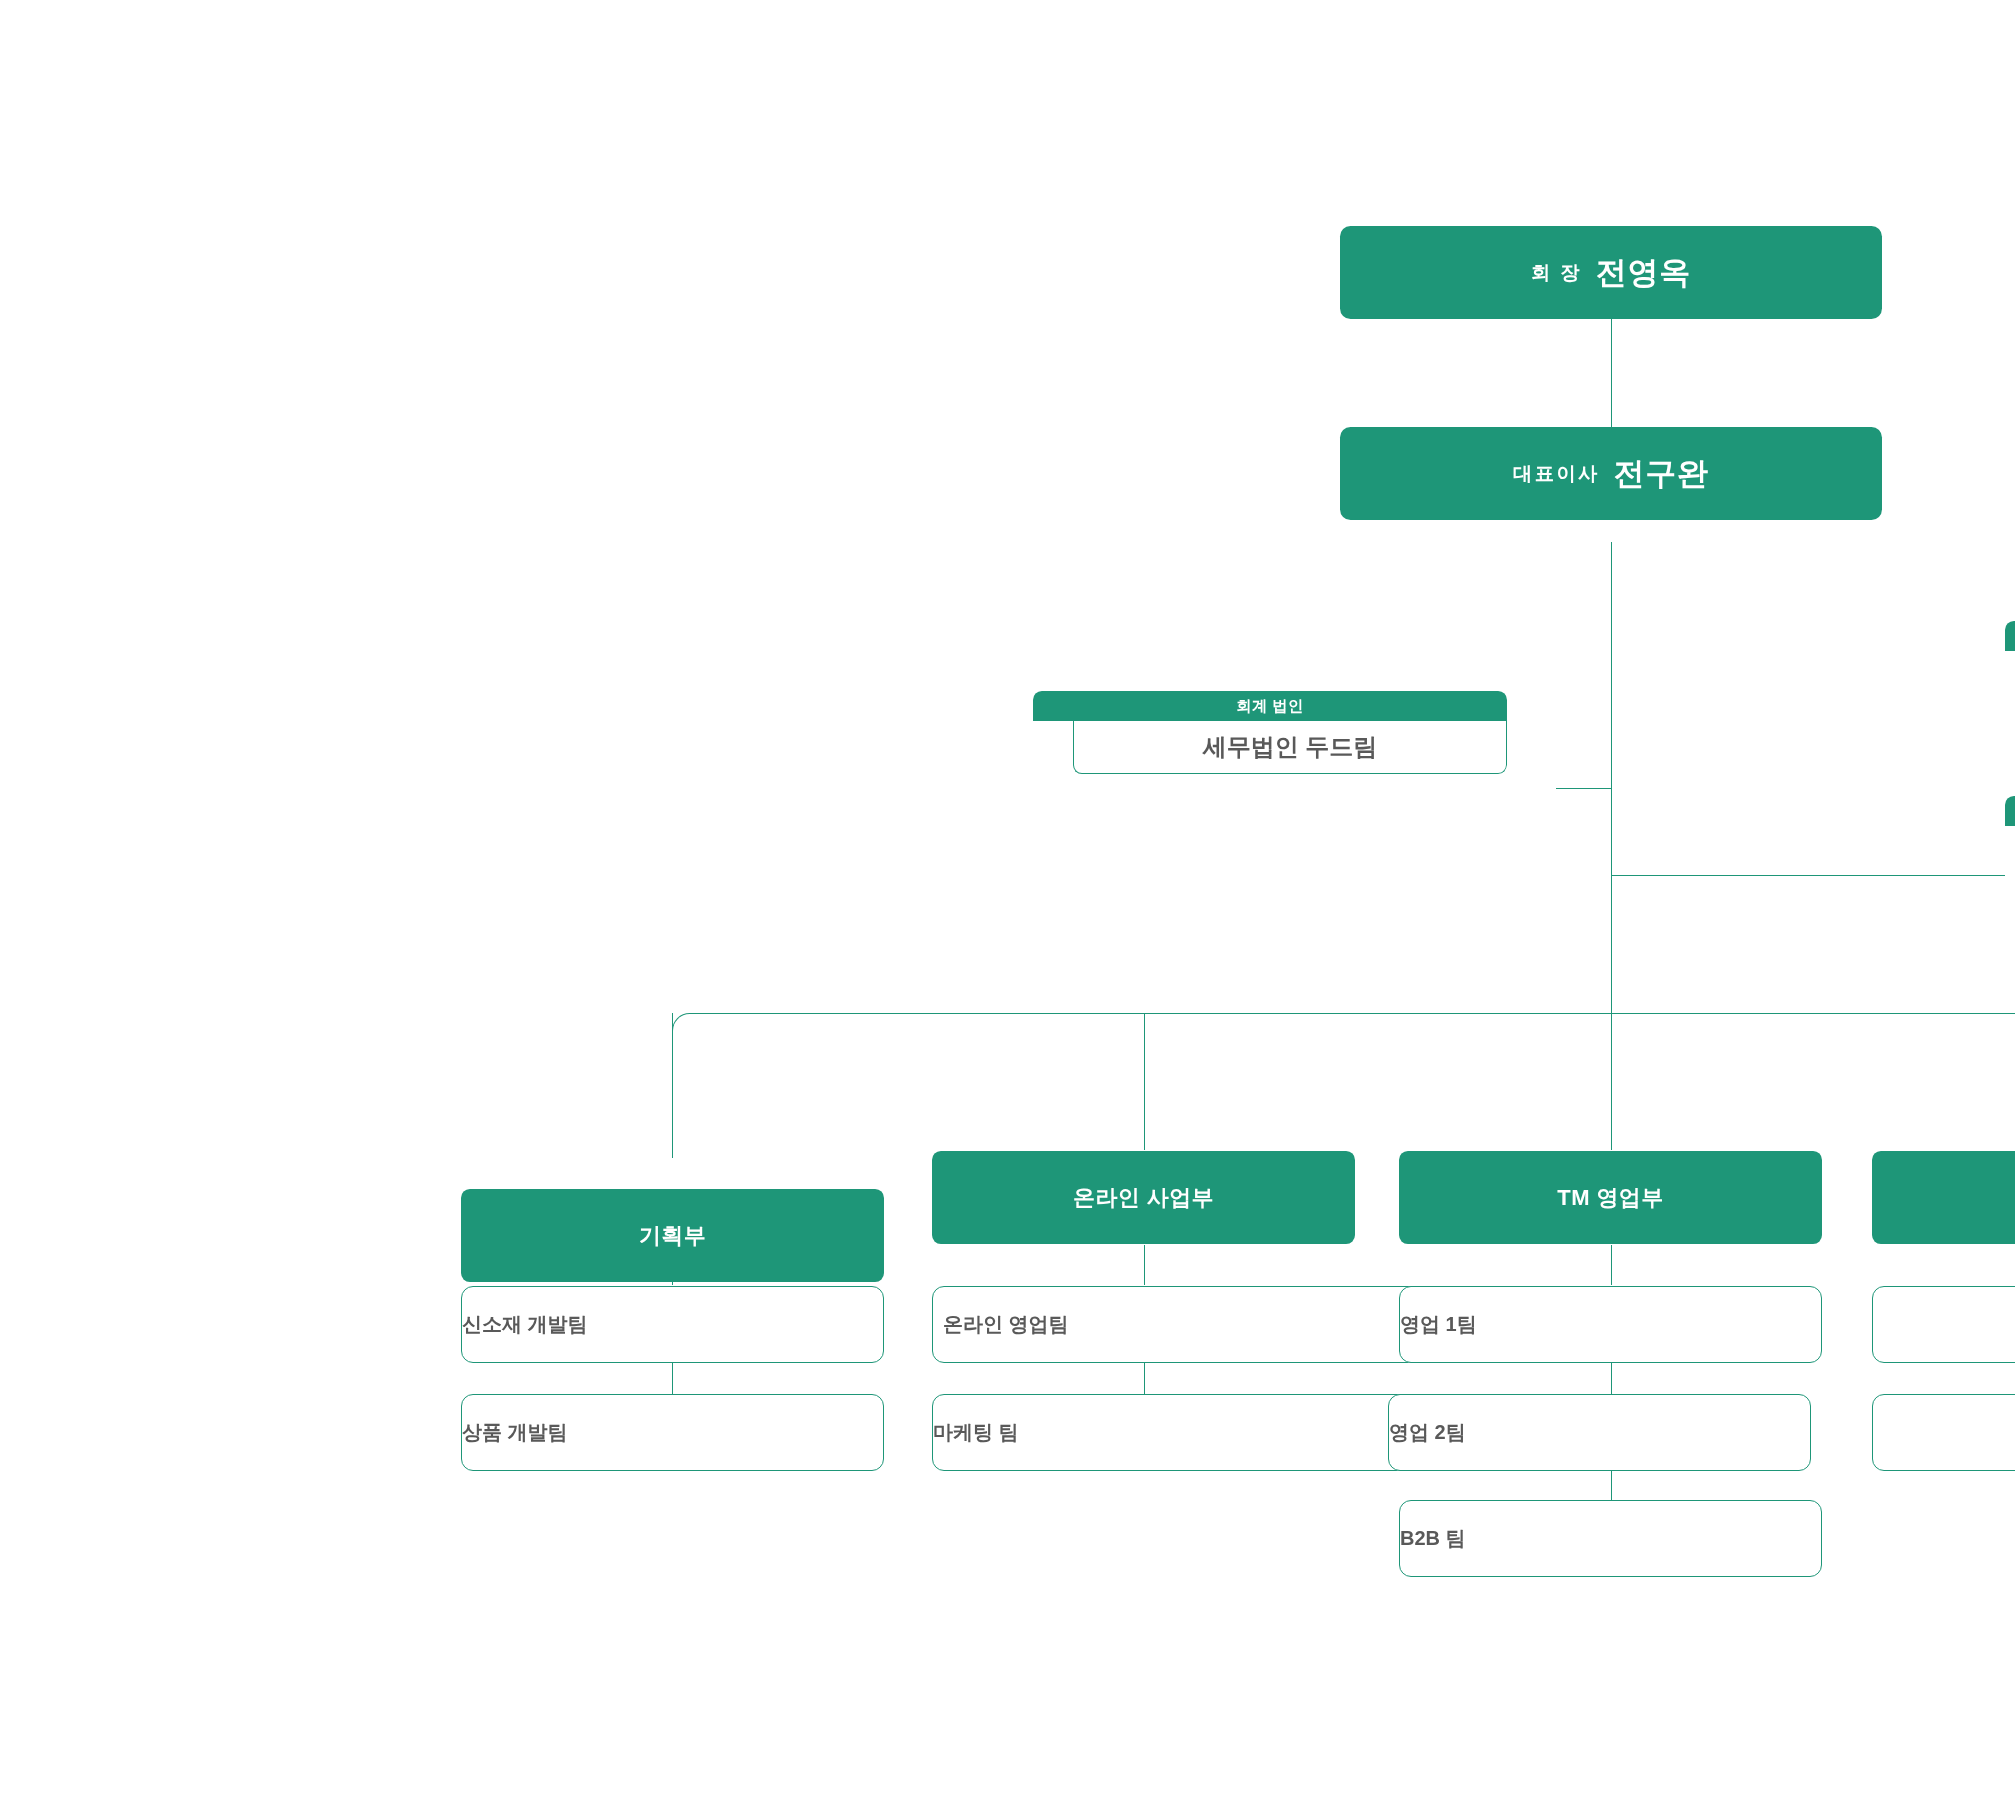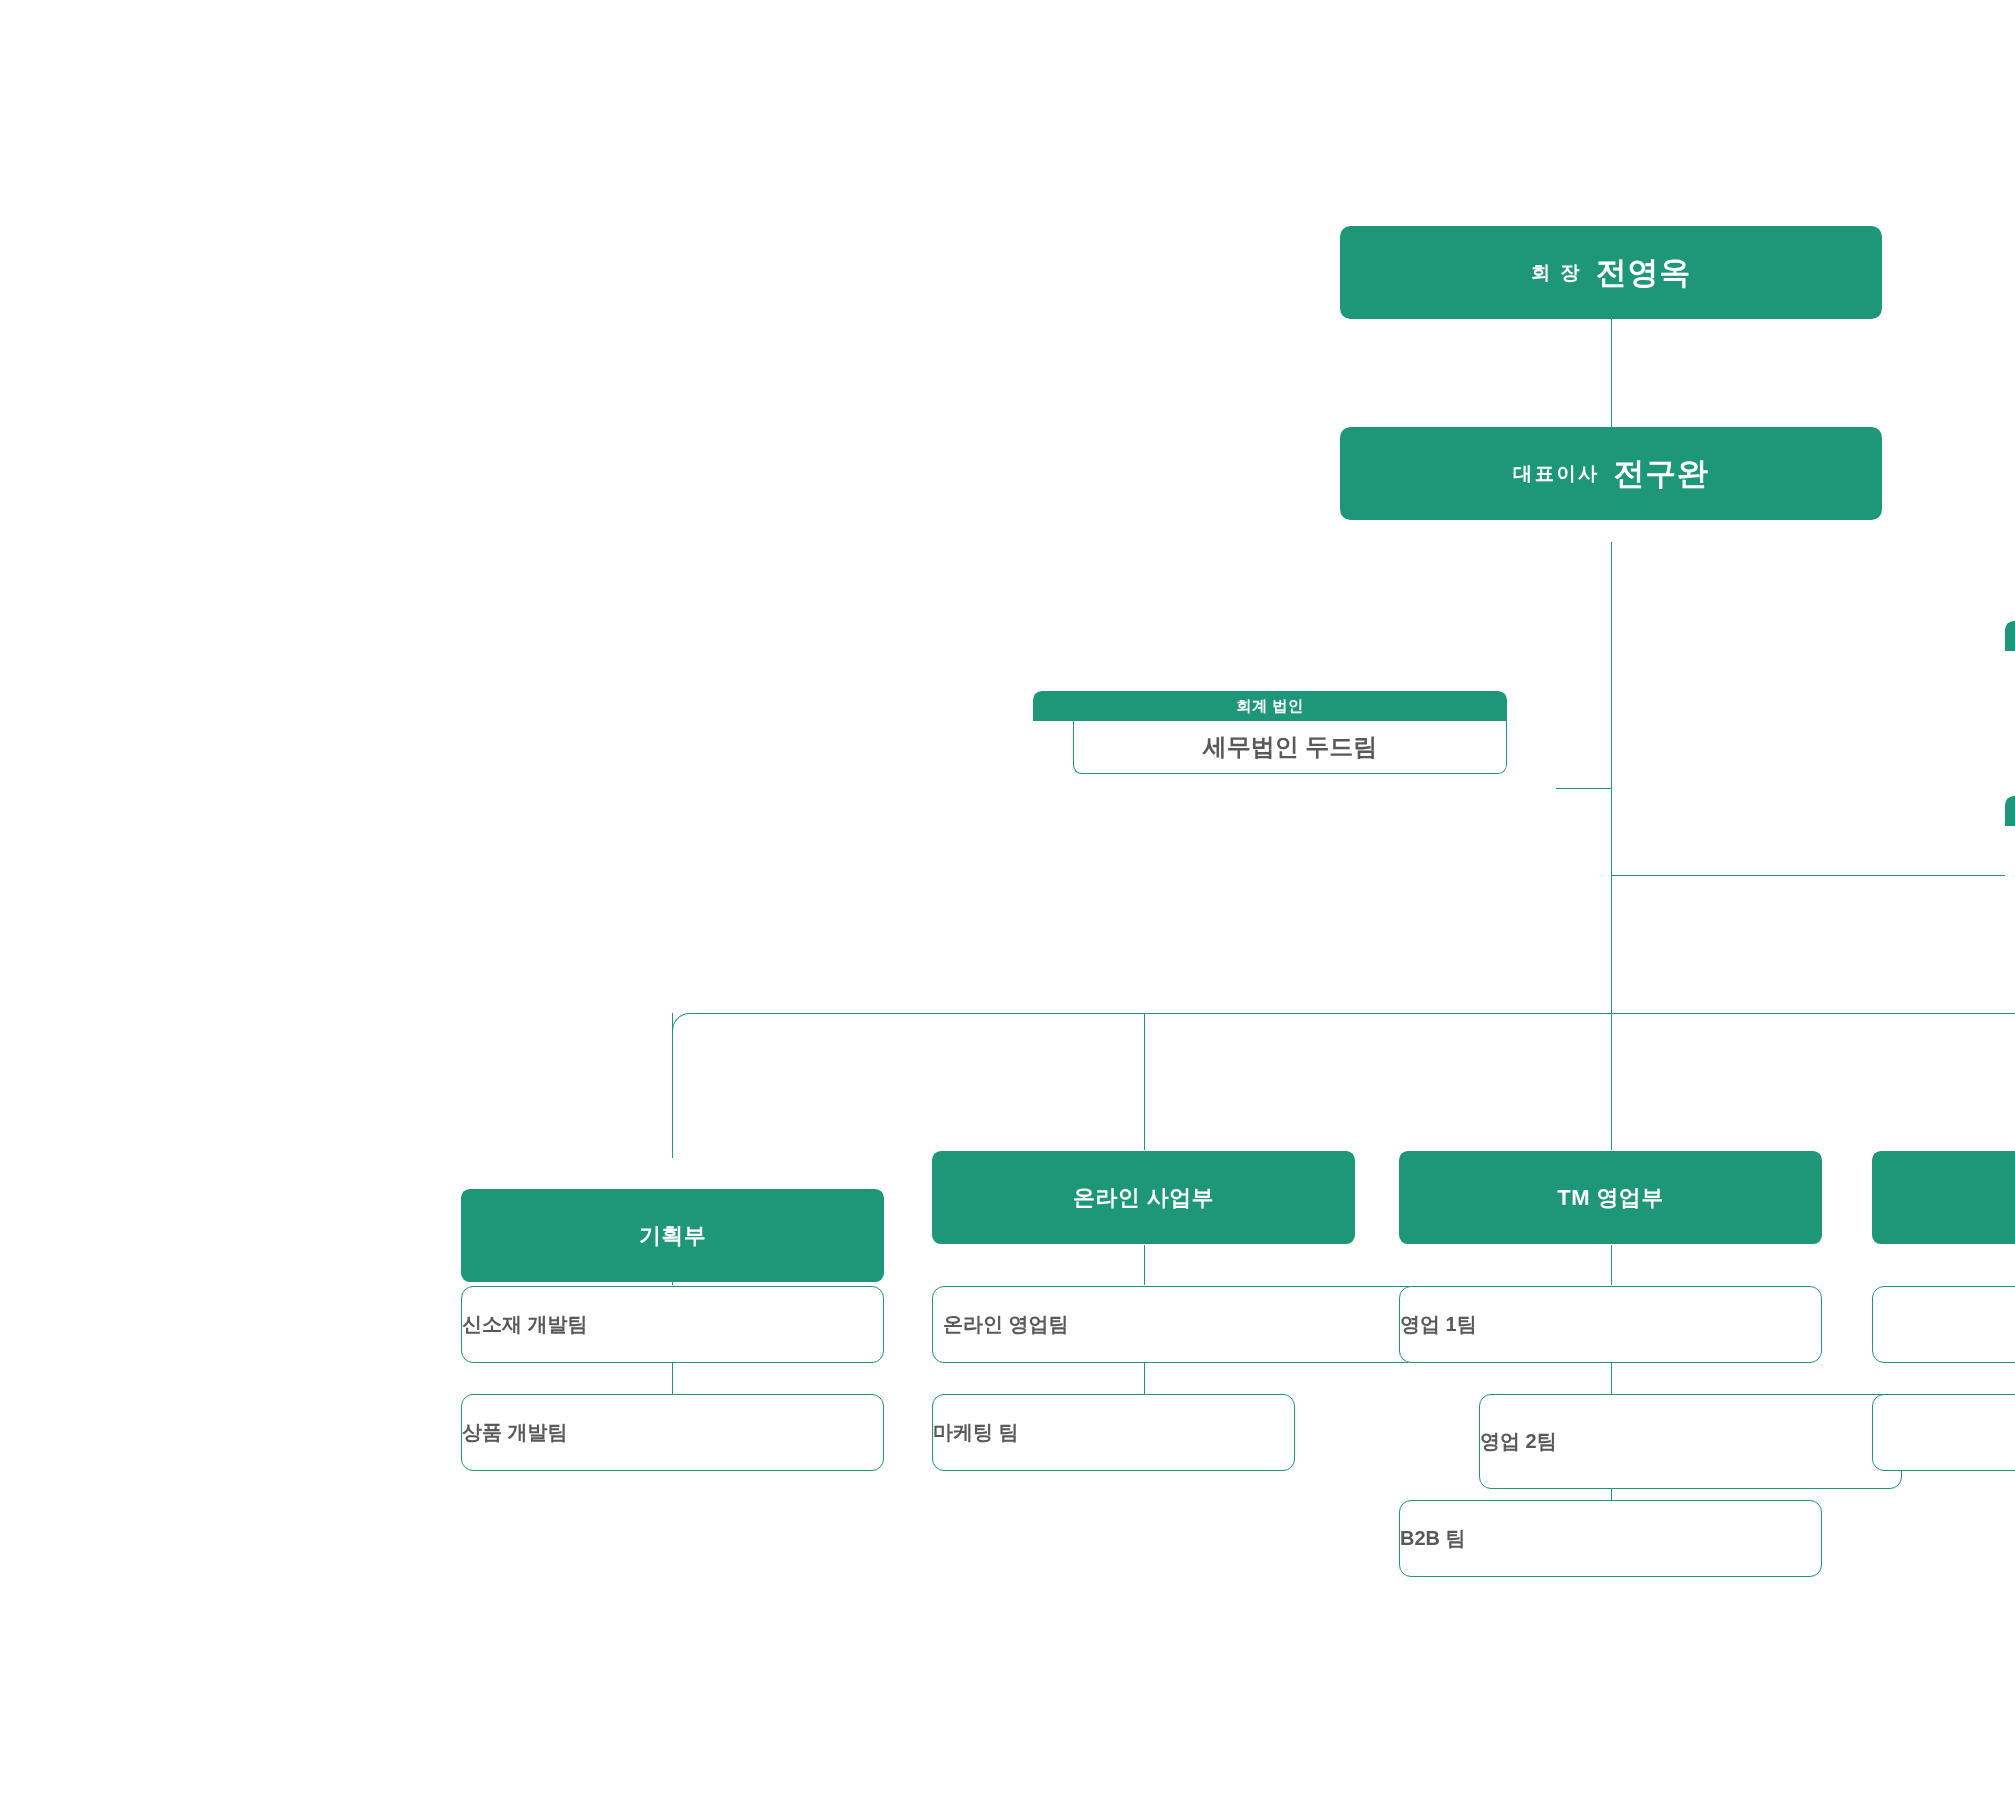--- a/index.html
+++ b/index.html
@@ -209,28 +209,28 @@
   <div class="node team-box" style="left:461px; top:1286px; width:423px; height:77px;">
     <span>신소재 개발팀</span>
   </div>
   <div class="node team-box" style="left:461px; top:1394px; width:423px; height:77px;">
     <span>상품 개발팀</span>
   </div>
 
   <div class="node team-box" style="left:932px; top:1286px; width:505px; height:77px;padding-left:10px;">
     <span>온라인 영업팀</span>
   </div>
-  <div class="node team-box" style="left:932px; top:1394px; width:363px; height:77px;">
+  <div class="node team-box" style="left:932px; top:1394px; width:490px; height:77px;">
     <span>마케팅 팀</span>
   </div>
 
   <div class="node team-box" style="left:1399px; top:1286px; width:423px; height:77px;">
     <span>영업 1팀</span>
   </div>
-  <div class="node team-box" style="left:1479px; top:1394px; width:423px; height:95px;">
+  <div class="node team-box" style="left:1388px; top:1394px; width:423px; height:77px;">
     <span>영업 2팀</span>
   </div>
   <div class="node team-box" style="left:1399px; top:1500px; width:423px; height:77px;">
     <span>B2B 팀</span>
   </div>
 
   <div class="node team-box" style="left:1872px; top:1286px; width:423px; height:77px;">
     
   </div>
   <div class="node team-box" style="left:1872px; top:1394px; width:423px; height:77px;">

